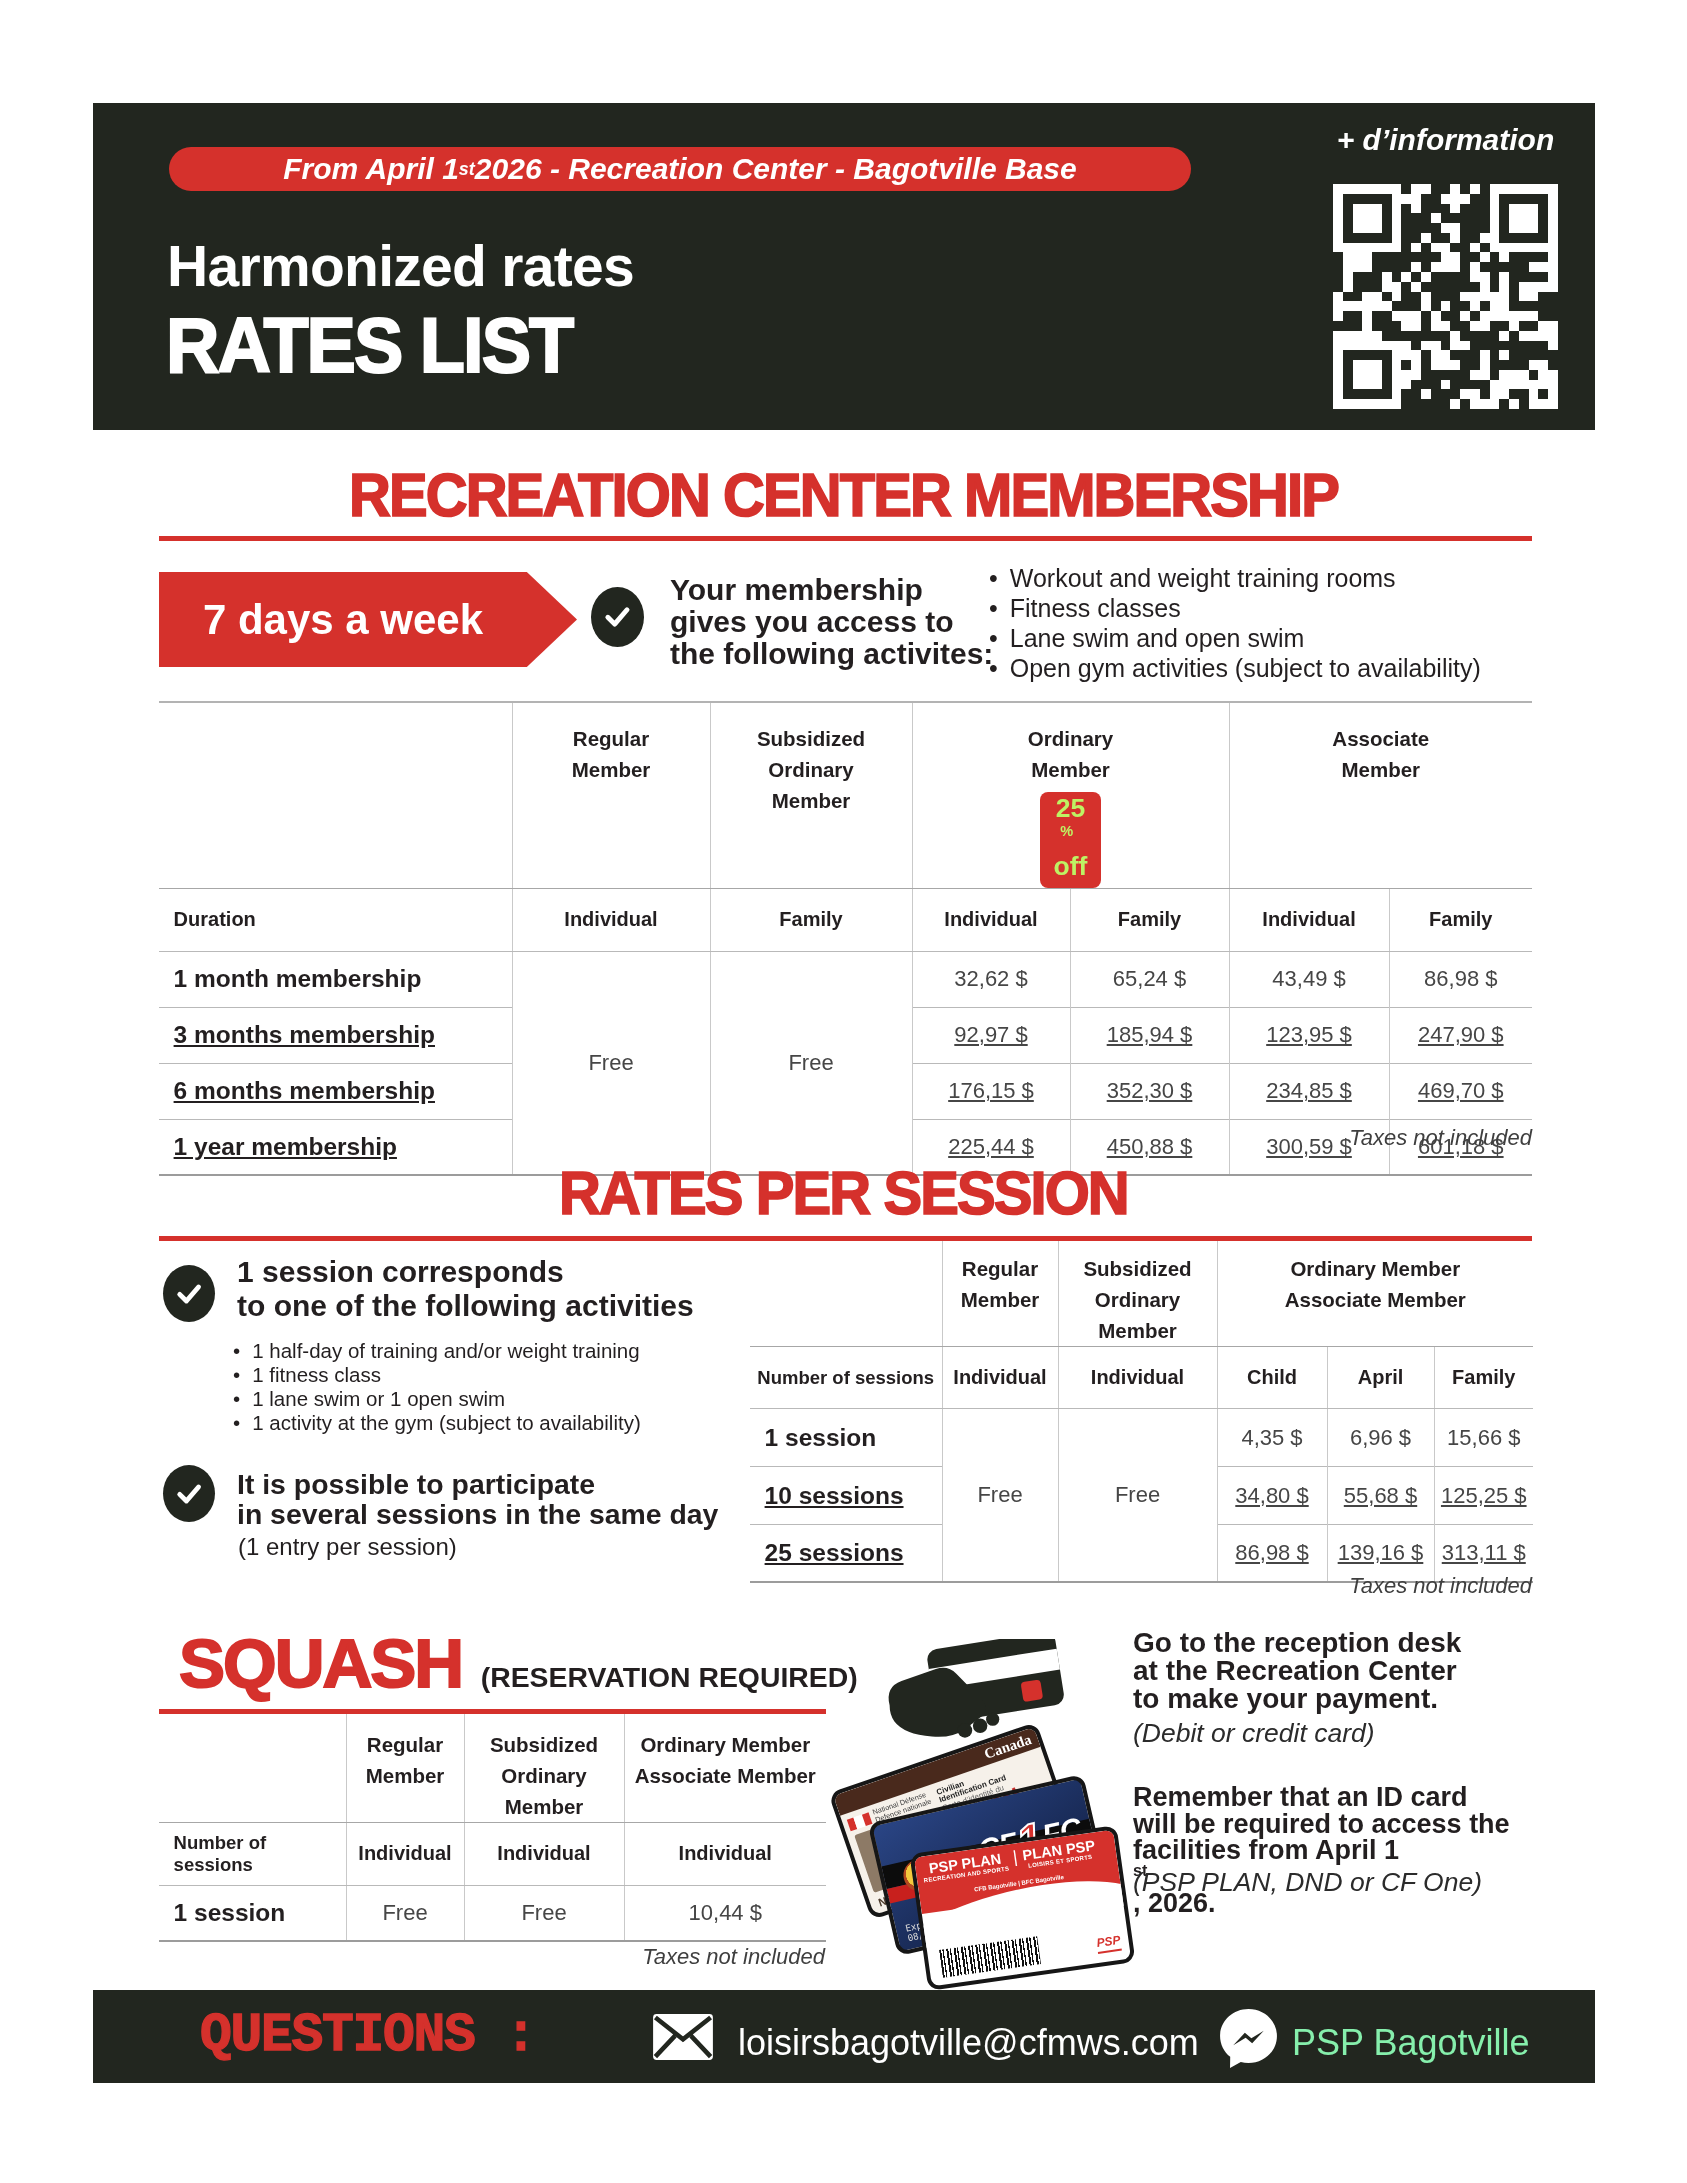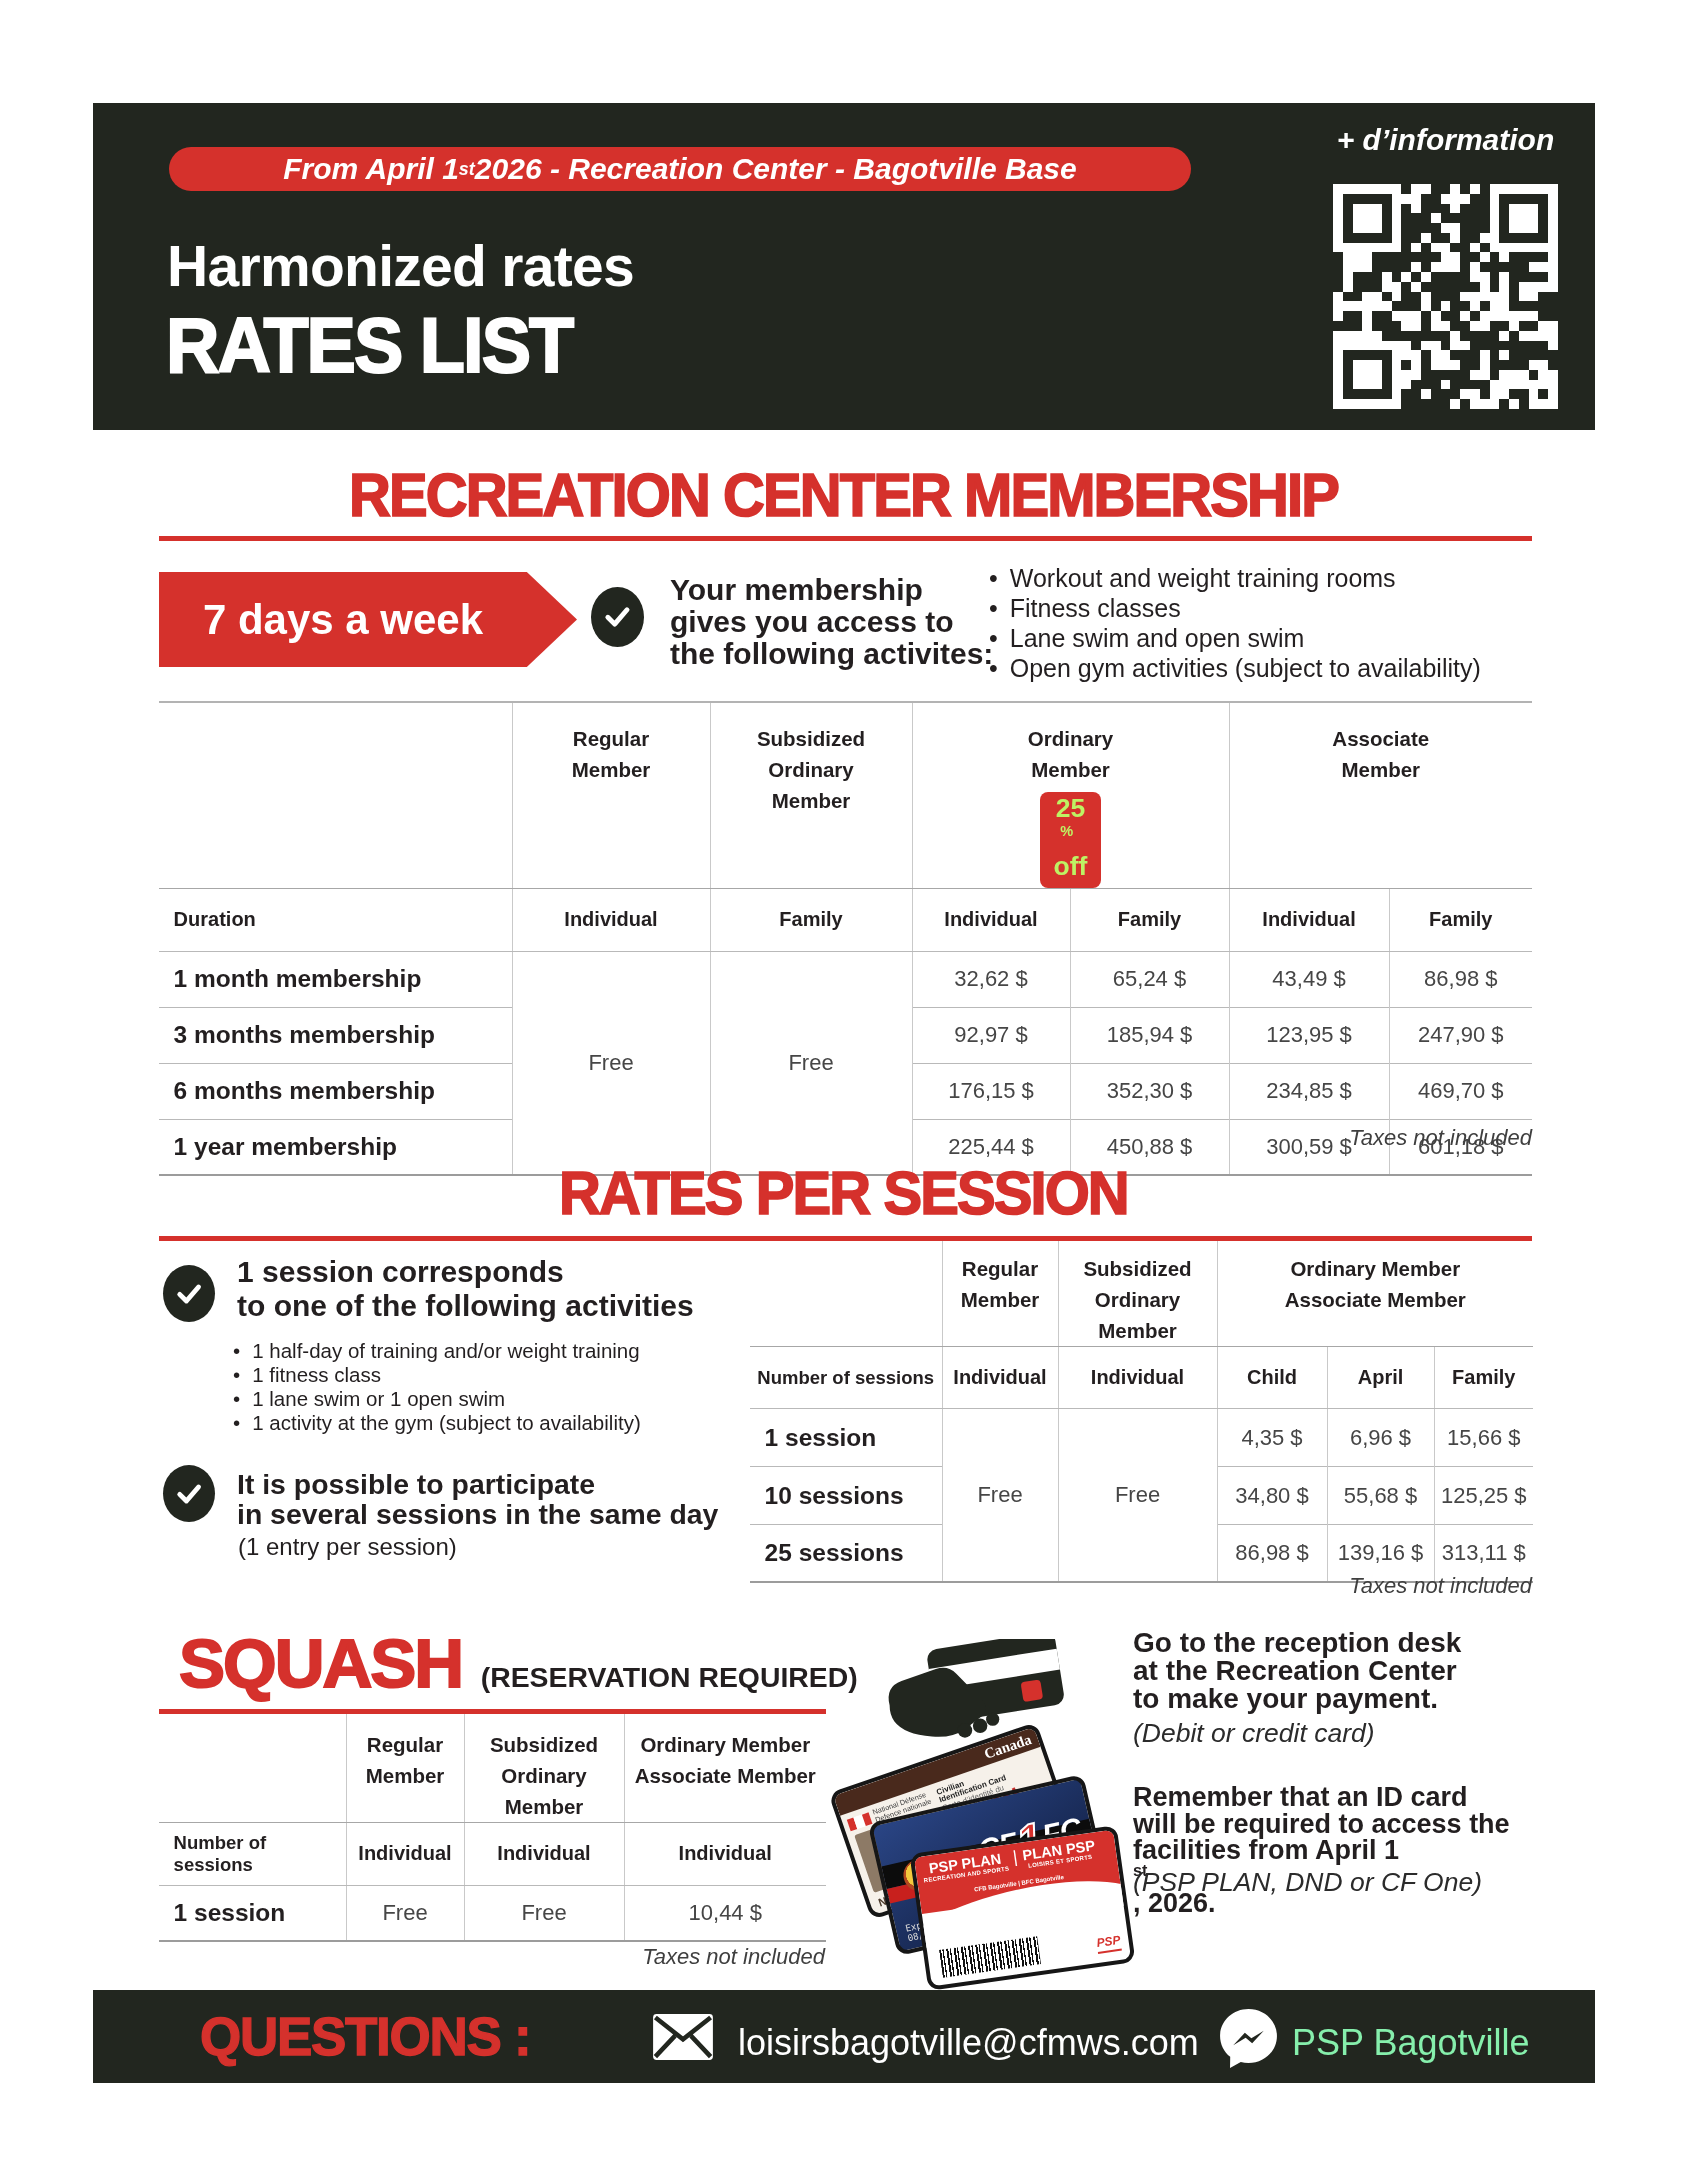--- a/index.html
+++ b/index.html
@@ -47,21 +47,21 @@
   
   table.tbl{position:absolute;border-collapse:collapse;table-layout:fixed;
             border-top:2px solid #b3b3b3;border-bottom:2px solid #9c9c9c;}
   table.tbl td{padding:0;vertical-align:middle;text-align:center;font-size:22px;color:#464646;}
   table.tbl tr.grp td{vertical-align:top;padding-top:20px;font-size:20.5px;font-weight:700;color:#231f20;
                       line-height:31px;border-bottom:1.3px solid #a7a7a7;}
   table.tbl tr.grp td span{display:block;}
   table.tbl tr.sub td{font-size:20px;font-weight:700;color:#231f20;border-bottom:1.3px solid #b9b9b9;}
   table.tbl td.vl{border-left:1.3px solid #c9c9c9;}
   table.tbl td.lab{text-align:left;padding-left:14.6px;font-size:24.5px;font-weight:700;color:#231f20;}
-  table.tbl td.ht{border-top:1.3px solid #b9b9b9;}
+  table.tbl td.ht{border-top:1.3px solid #b9b9b9;text-decoration:underline;}
   table.tbl td.lft{text-align:left;padding-left:14.6px;}
   .badge{display:inline-block;margin-top:6.6px;background:#d5312c;color:#bef264;border-radius:8px;
          padding:2.6px 13.2px 6.6px 13.2px;font-size:26.5px;font-weight:700;line-height:29px;}
   .badge sup{font-size:55%;vertical-align:super;line-height:0;}
   .footnote{position:absolute;font-size:22px;font-style:italic;color:#3f3f3f;text-align:right;}
 
   
   .s-head{position:absolute;left:237px;font-size:30px;font-weight:700;line-height:34px;}
   .s-head span{display:block;}
   .s-sub{position:absolute;left:238px;font-size:24px;color:#231f20;}
@@ -116,21 +116,21 @@
   .psp-div{margin:0 5.3px;font-size:17px;line-height:17px;}
   .psp-base{position:absolute;left:0;top:37px;width:100%;text-align:center;color:#fff;font-size:6px;font-weight:700;}
   .psp-bar{position:absolute;left:12px;bottom:6.6px;width:99px;height:28px;
            background:repeating-linear-gradient(90deg,#111 0 2px,#fff 2px 3.3px,#111 3.3px 4.6px,#fff 4.6px 7.3px);}
   .psp-logo{position:absolute;right:8px;bottom:9.3px;color:#d5312c;font-size:12px;font-weight:700;font-style:italic;
             border-bottom:2px solid #d5312c;padding-bottom:1.3px;}
 
   
   #ftr{position:absolute;left:93px;top:1990px;width:1502px;height:93px;background:#22261f;}
   .ftr-q{position:absolute;left:107px;top:16px;color:#d5312c;font-size:53px;font-weight:700;
-         letter-spacing:-1.3px;-webkit-text-stroke:1.3px #d5312c;}
+         letter-spacing:-1.3px;font-family:Liberation Mono, monospace;-webkit-text-stroke:1.3px #d5312c;}
   .ftr-env{position:absolute;left:559px;top:24px;width:62px;height:46px;}
   .ftr-mail{position:absolute;left:645px;top:32px;color:#fff;font-size:36px;font-weight:400;text-decoration:none;}
   .ftr-msg{position:absolute;left:1123px;top:14.6px;width:65px;height:65px;}
   .ftr-brand{position:absolute;left:1199px;top:32px;color:#86efac;font-size:36px;}
 </style>
 </head>
 <body>
 
 <div id="page">
 

